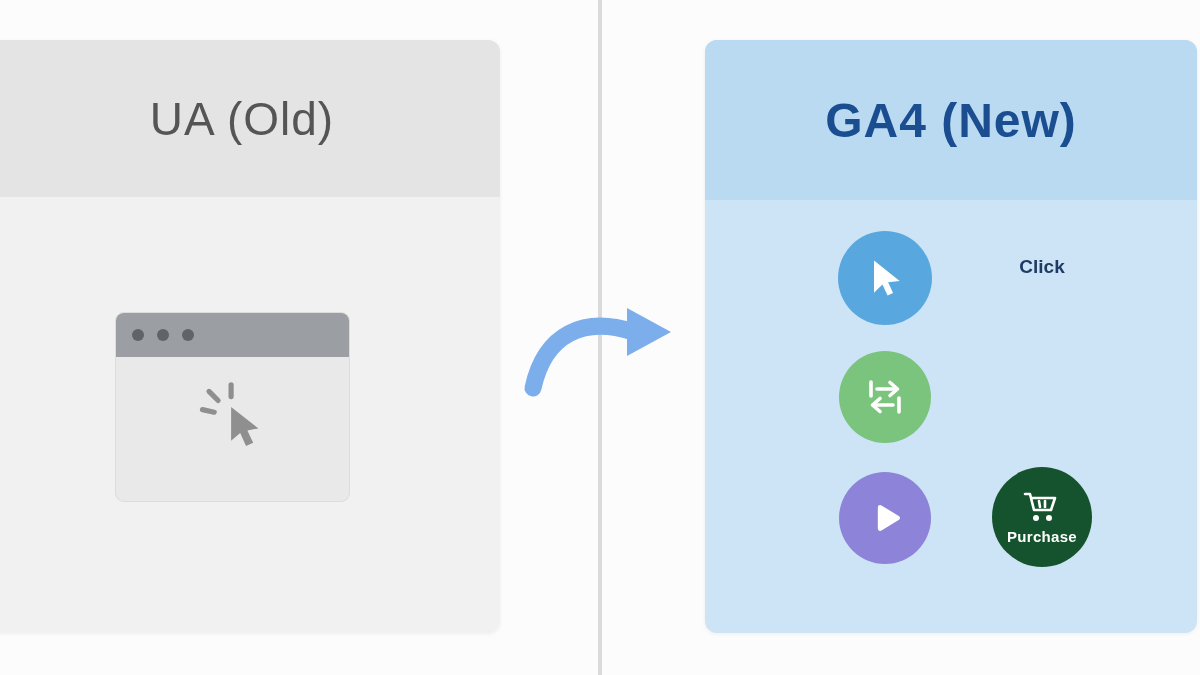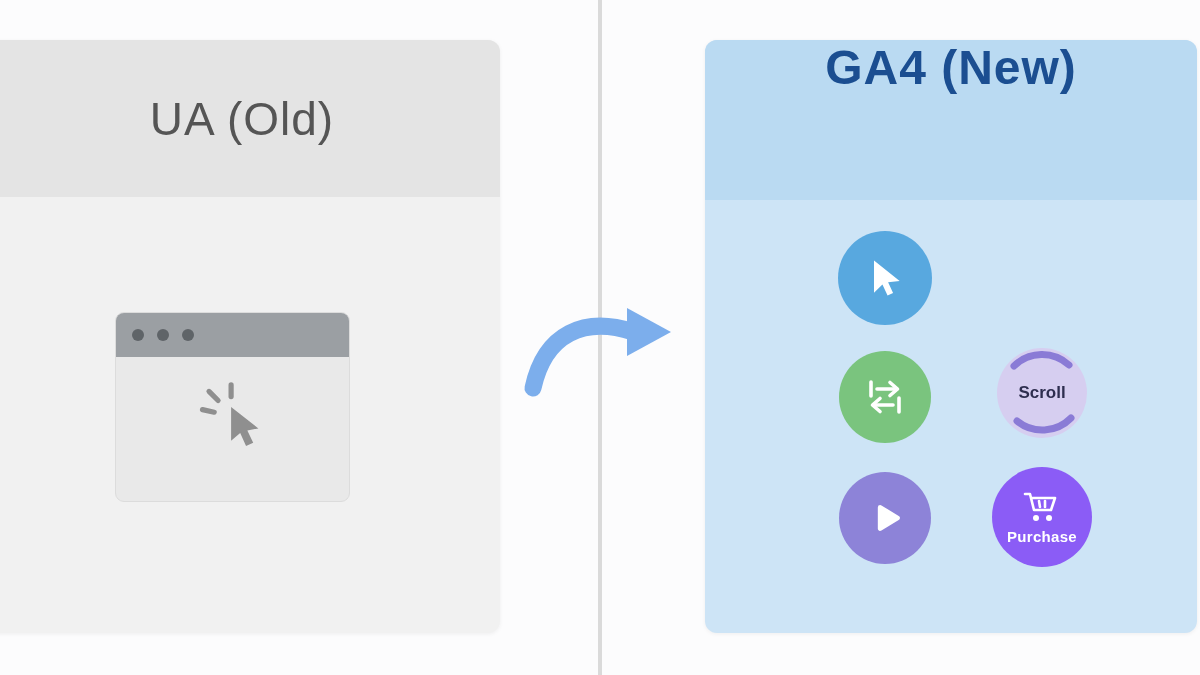--- a/index.html
+++ b/index.html
@@ -47,35 +47,35 @@
   .arrow-wrap { position: absolute; left: 515px; top: 288px; width: 170px; height: 118px; z-index: 3; }
 
   
   .right-card {
     position: absolute; left: 705px; top: 40px; width: 492px; height: 593px;
     background: #cde4f6; border-radius: 12px; overflow: hidden; z-index: 2;
     box-shadow: 0 1px 4px rgba(0,0,0,0.06);
   }
   .right-header {
     height: 160px; background: #badaf2;
-    display: flex; justify-content: center;
+    display: flex; align-items: center; justify-content: center;
   }
   .right-title {
     font-size: 48px; font-weight: bold; color: #1b4e91; letter-spacing: 1px;
   }
 
   .circle {
     position: absolute; border-radius: 50%;
     display: flex; align-items: center; justify-content: center;
   }
   .c-click    { left: 133px; top: 191px; width: 94px;  height: 94px;  background: #58a8df; }
   .c-swap     { left: 134px; top: 311px; width: 92px;  height: 92px;  background: #7ac47e; }
   .c-scroll   { left: 292px; top: 308px; width: 90px;  height: 90px;  background: #d6cef0; }
   .c-play     { left: 134px; top: 432px; width: 92px;  height: 92px;  background: #8d83d8; }
-  .c-purchase { left: 287px; top: 427px; width: 100px; height: 100px; background: #8b5cf6;
+  .c-purchase { left: 287px; top: 427px; width: 100px; height: 100px; background: #14532d;
                 flex-direction: column; }
 
   .click-label {
     position: absolute; left: 262px; top: 216px; width: 150px; text-align: center;
     font-size: 19px; font-weight: bold; color: #1d3b63;
   }
   .scroll-label {
     position: relative; z-index: 2;
     font-size: 17px; font-weight: bold; color: #2e2e4f;
   }
@@ -122,39 +122,33 @@
   <div class="right-card">
     <div class="right-header">
       <div class="right-title">GA4 (New)</div>
     </div>
 
     <div class="circle c-click">
       <svg width="44" height="44" viewBox="0 0 24 24">
         <path d="M6 2.5 L6 20 L10.6 15.6 L13.4 21.6 L16.4 20.2 L13.7 14.3 L20 13.6 Z" fill="#ffffff"></path>
       </svg>
     </div>
+    <div class="click-label">Click</div>
 
     <div class="circle c-swap">
       <svg width="48" height="48" viewBox="0 0 48 48" stroke="#ffffff" stroke-width="3.6" stroke-linecap="round" stroke-linejoin="round" fill="none">
         <line x1="10" y1="9" x2="10" y2="23"></line>
         <line x1="16" y1="16" x2="35" y2="16"></line>
         <polyline points="29,9.5 36.5,16 29,22.5"></polyline>
         <line x1="38" y1="25" x2="38" y2="39"></line>
         <line x1="32" y1="32" x2="13" y2="32"></line>
         <polyline points="19,25.5 11.5,32 19,38.5"></polyline>
       </svg>
     </div>
 
-    <div class="circle c-scroll">
-      <svg class="scroll-arcs" viewBox="0 0 90 90">
-        <path d="M17 18 A 40 40 0 0 1 72 17" fill="none" stroke="#8a7bd6" stroke-width="7" stroke-linecap="round"></path>
-        <path d="M74 70 A 40 40 0 0 1 20 73" fill="none" stroke="#8a7bd6" stroke-width="7" stroke-linecap="round"></path>
-      </svg>
-      <span class="scroll-label">Scroll</span>
-    </div>
 
     <div class="circle c-play">
       <svg width="46" height="46" viewBox="0 0 48 48">
         <polygon points="19,13 37,24 19,35" fill="#ffffff" stroke="#ffffff" stroke-width="5" stroke-linejoin="round"></polygon>
       </svg>
     </div>
 
     <div class="circle c-purchase">
       <svg width="42" height="36" viewBox="0 0 40 36">
         <g stroke="#ffffff" stroke-width="2.6" stroke-linecap="round" stroke-linejoin="round" fill="none">

